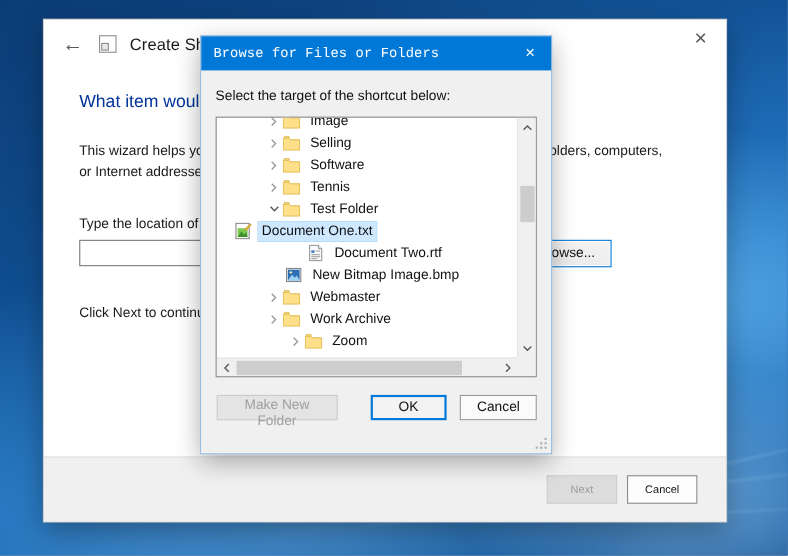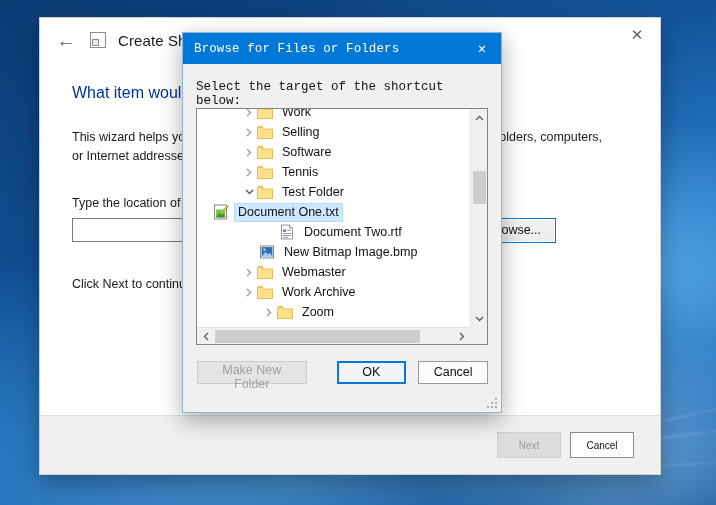--- a/index.html
+++ b/index.html
@@ -235,24 +235,23 @@
   }
   #dlg-body {
     flex: 1 1 auto;
     display: flex;
     flex-direction: column;
     padding: 0 13px;
     background: #f0f0f0;
   }
   #dlg-prompt {
     margin-top: 16px;
-    margin-bottom: 0;
+    margin-bottom: 12px;
     font-size: 12.5px;
     color: #111;
-    font-family: Liberation Mono, monospace;
   }
   #tree-wrap {
     position: relative;
     flex: 0 0 237px;
     border: 1px solid #848484;
     background: #ffffff;
     box-sizing: border-box;
     overflow: hidden;
   }
   #tree-clip {
@@ -458,21 +457,21 @@
             <div class="tree-row" style="padding-left: 44px;">
               <span class="chev">
                 <svg width="6" height="9" viewBox="0 0 6 9">
                   <path d="M1 1 L4.5 4.5 L1 8" stroke="#9a9a9a" stroke-width="1.3" fill="none"></path>
                 </svg>
               </span>
               <span class="folder-ico"><svg width="16" height="14" viewBox="0 0 16 14">
                   <path d="M0.5 2.5 h5 l1.2 1.6 h8.8 v9.4 h-15 z" fill="#ffe08a" stroke="#e0b84a" stroke-width="0.9"></path>
                   <path d="M1.6 1.2 h4.2 v1.3 h-4.2 z" fill="#ffe9ac" stroke="#e0b84a" stroke-width="0.8"></path>
                 </svg></span>
-              <span class="row-label">Work</span>
+              <span class="row-label">Image</span>
             </div>
             <div class="tree-row" style="padding-left: 44px;">
               <span class="chev">
                 <svg width="6" height="9" viewBox="0 0 6 9">
                   <path d="M1 1 L4.5 4.5 L1 8" stroke="#9a9a9a" stroke-width="1.3" fill="none"></path>
                 </svg>
               </span>
               <span class="folder-ico"><svg width="16" height="14" viewBox="0 0 16 14">
                   <path d="M0.5 2.5 h5 l1.2 1.6 h8.8 v9.4 h-15 z" fill="#ffe08a" stroke="#e0b84a" stroke-width="0.9"></path>
                   <path d="M1.6 1.2 h4.2 v1.3 h-4.2 z" fill="#ffe9ac" stroke="#e0b84a" stroke-width="0.8"></path>

